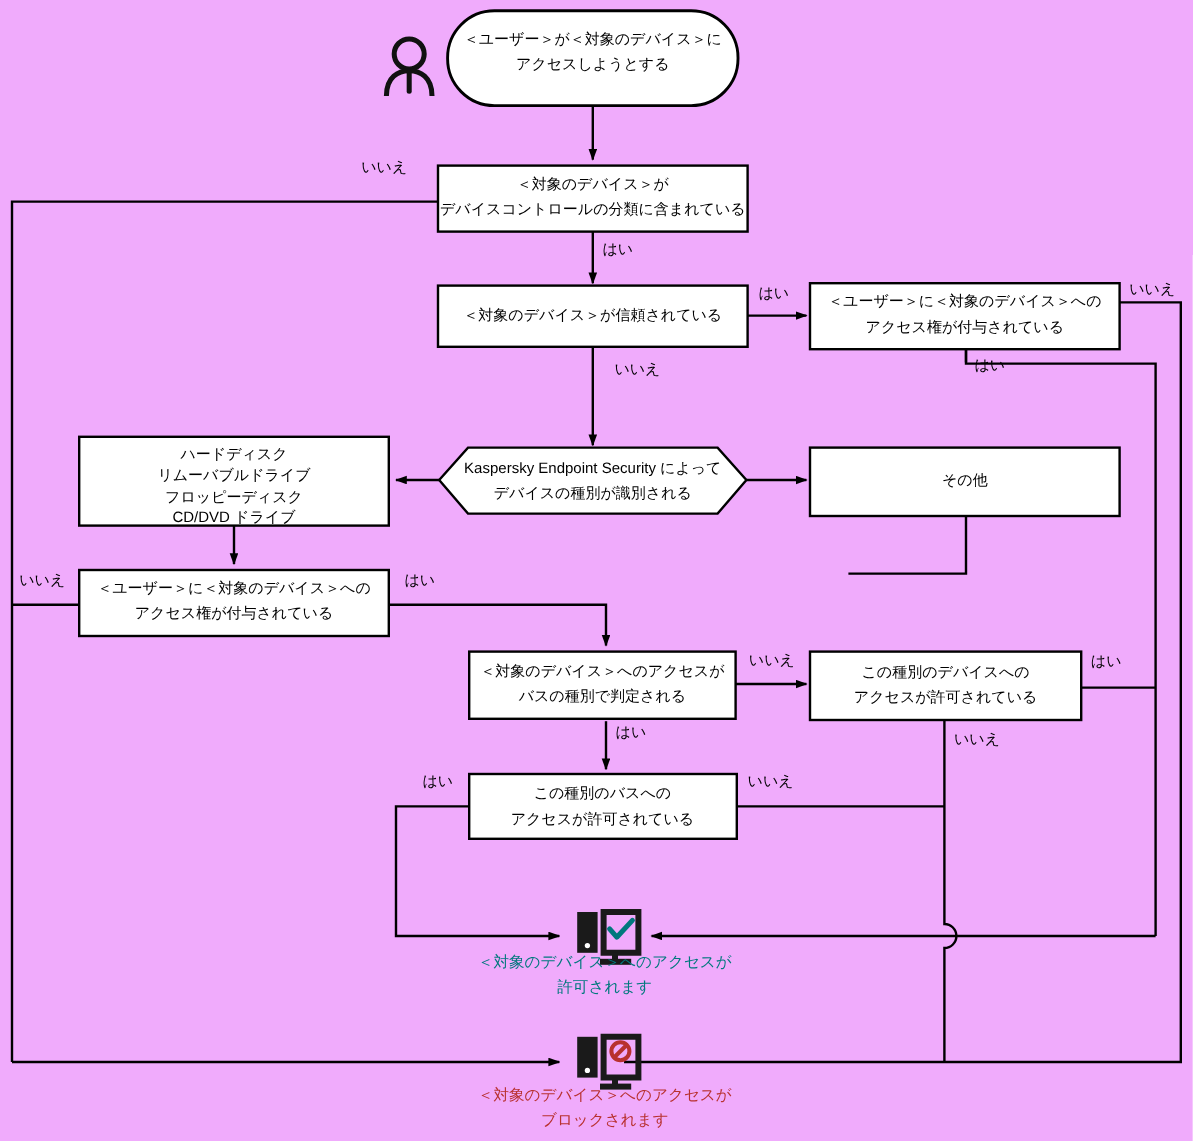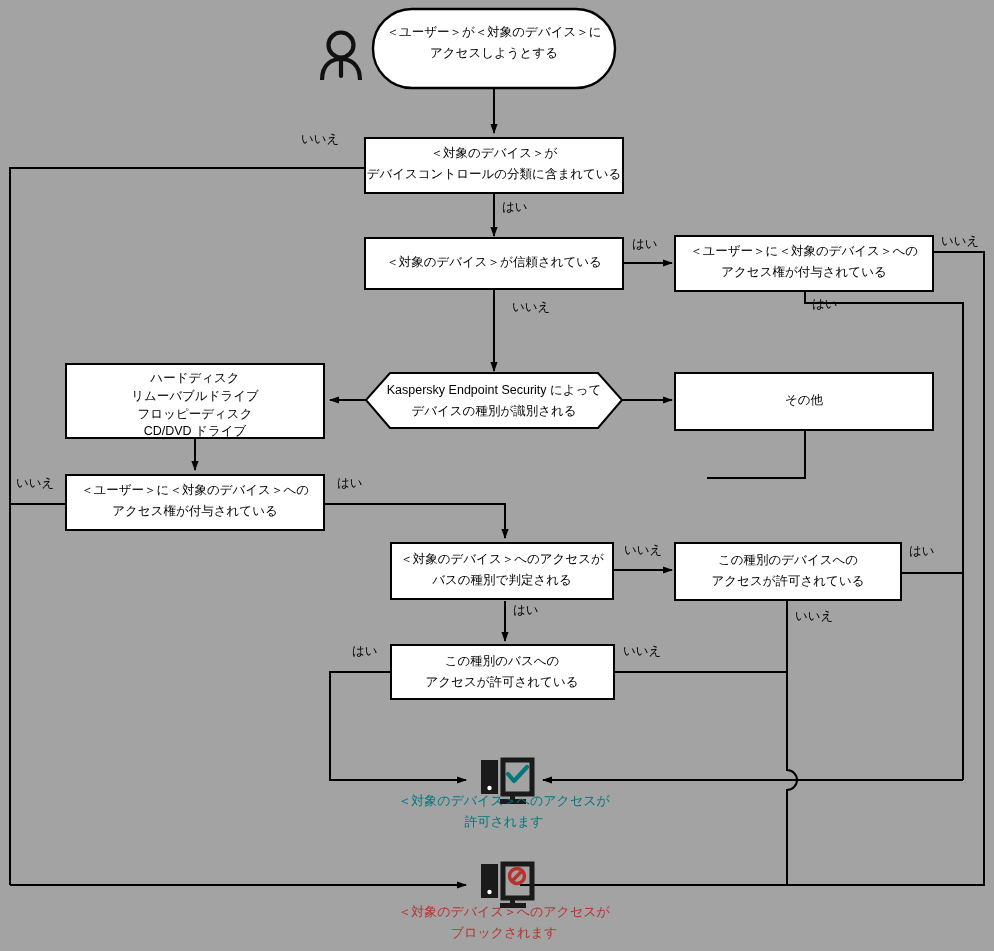--- a/index.html
+++ b/index.html
@@ -1,17 +1,17 @@
 <!DOCTYPE html>
 <html><head>
 <meta charset="utf-8">
 <style>
   html,body{margin:0;padding:0;background:#ffffff;}
   body{font-family:"Liberation Sans","DejaVu Sans",sans-serif;}
-  #stage{position:relative;width:994px;height:951px;background:#a3a3a3;overflow:hidden;}
+  #stage{position:relative;width:994px;height:951px;background:#f0abfc;overflow:hidden;}
   svg#flow{position:absolute;left:0;top:0;width:994px;height:951px;}
   .node-rect{fill:#ffffff;stroke:#000000;stroke-width:2;}
   .node-hex{fill:#ffffff;stroke:#000000;stroke-width:2;}
   .node-round{fill:#ffffff;stroke:#000000;stroke-width:2.4;}
   .conn{stroke:#000000;stroke-width:2;fill:none;}
   .nodetext{font-family:"Liberation Sans","DejaVu Sans",sans-serif;font-size:12.5px;fill:#000000;text-anchor:middle;dominant-baseline:middle;}
   .edgelabel{font-family:"Liberation Sans","DejaVu Sans",sans-serif;font-size:12.5px;fill:#000000;text-anchor:start;dominant-baseline:middle;}
   .termtext{font-family:"Liberation Sans","DejaVu Sans",sans-serif;font-size:13px;text-anchor:middle;dominant-baseline:middle;}
   .termtext.allow{fill:#00787d;}
   .termtext.block{fill:#b8312f;}

